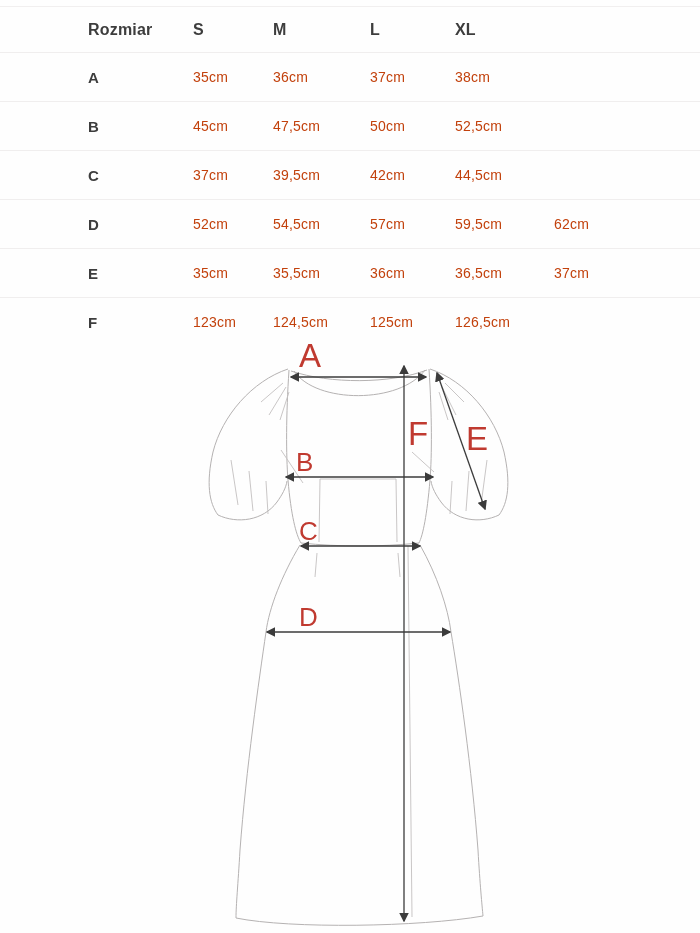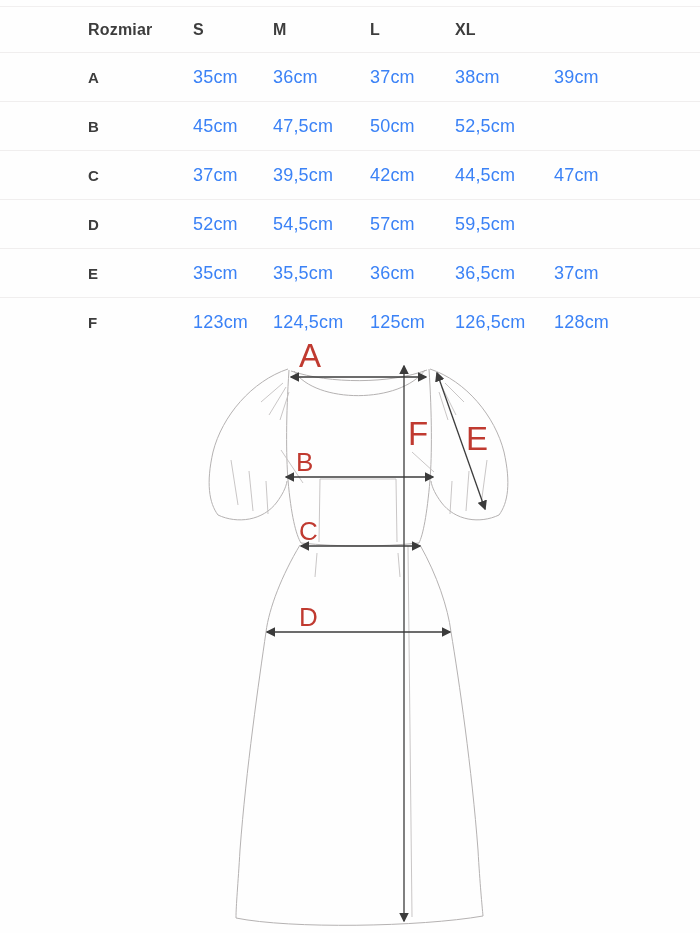--- a/index.html
+++ b/index.html
@@ -23,22 +23,22 @@
     display: grid;
     grid-template-columns: 105px 80px 97px 85px 99px 146px;
     padding-left: 88px;
     align-items: center;
     height: 48px;
     border-bottom: 1px solid #f0eeee;
   }
   .trow.header { height: 45px; }
   .trow.last { border-bottom: none; }
   .cell {
-    font-size: 18px;
-    color: #3b82f6;
+    font-size: 14px;
+    color: #c2410c;
     letter-spacing: 0.2px;
     white-space: nowrap;
   }
   .cell.hdr {
     font-size: 16px;
     font-weight: bold;
     color: #3d3d3d;
   }
   .cell.rowlabel {
     font-size: 15px;
@@ -77,59 +77,57 @@
       <div class="cell hdr">L</div>
       <div class="cell hdr">XL</div>
     </div>
     <div id="table-body">
         <div class="trow">
           <div class="cell rowlabel">A</div>
           <div class="cell">35cm</div>
           <div class="cell">36cm</div>
           <div class="cell">37cm</div>
           <div class="cell">38cm</div>
-          <div class="cell">39cm</div>
         </div>
         <div class="trow">
           <div class="cell rowlabel">B</div>
           <div class="cell">45cm</div>
           <div class="cell">47,5cm</div>
           <div class="cell">50cm</div>
           <div class="cell">52,5cm</div>
         </div>
         <div class="trow">
           <div class="cell rowlabel">C</div>
           <div class="cell">37cm</div>
           <div class="cell">39,5cm</div>
           <div class="cell">42cm</div>
           <div class="cell">44,5cm</div>
-          <div class="cell">47cm</div>
         </div>
         <div class="trow">
           <div class="cell rowlabel">D</div>
           <div class="cell">52cm</div>
           <div class="cell">54,5cm</div>
           <div class="cell">57cm</div>
           <div class="cell">59,5cm</div>
+          <div class="cell">62cm</div>
         </div>
         <div class="trow">
           <div class="cell rowlabel">E</div>
           <div class="cell">35cm</div>
           <div class="cell">35,5cm</div>
           <div class="cell">36cm</div>
           <div class="cell">36,5cm</div>
           <div class="cell">37cm</div>
         </div>
         <div class="trow last">
           <div class="cell rowlabel">F</div>
           <div class="cell">123cm</div>
           <div class="cell">124,5cm</div>
           <div class="cell">125cm</div>
           <div class="cell">126,5cm</div>
-          <div class="cell">128cm</div>
         </div>
       </div>
   </div>
 
   <svg class="diagram" viewBox="0 0 700 593" xmlns="http://www.w3.org/2000/svg">
     <defs>
       <marker id="ah" viewBox="0 0 10 10" refX="8.5" refY="5" markerWidth="7.5" markerHeight="7.5" orient="auto-start-reverse">
         <path d="M0,0 L10,5 L0,10 z" fill="#3b3b3b"></path>
       </marker>
     </defs>

